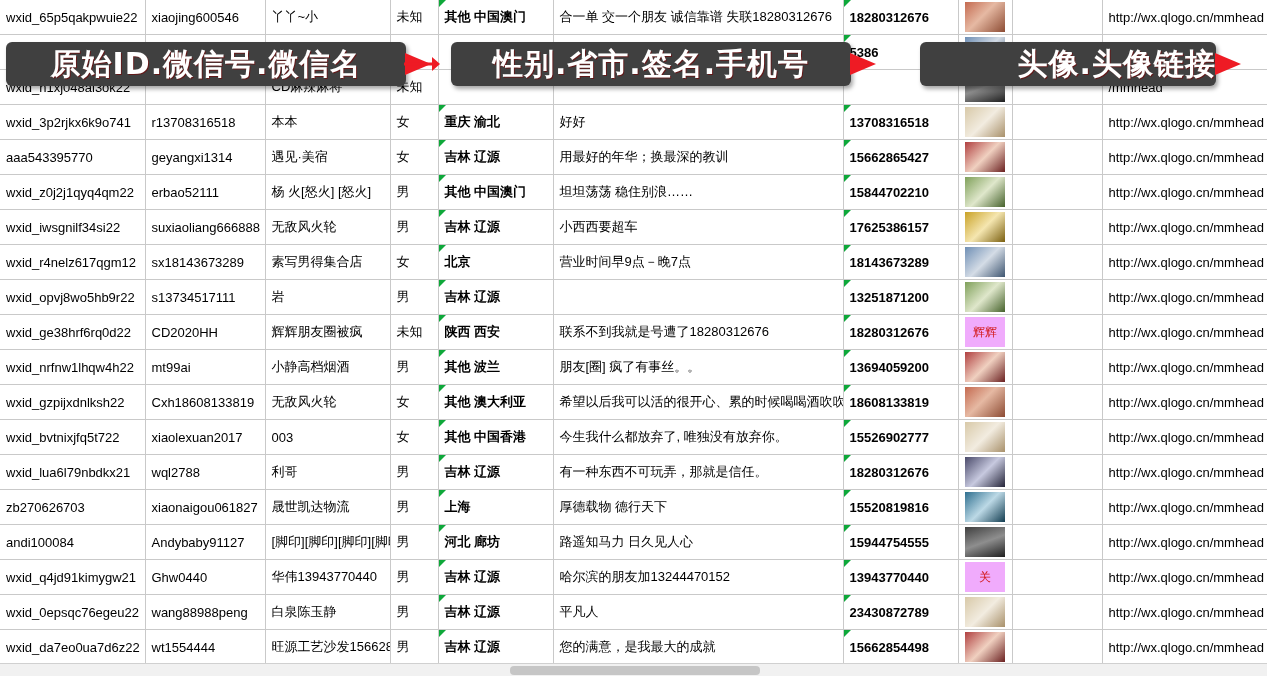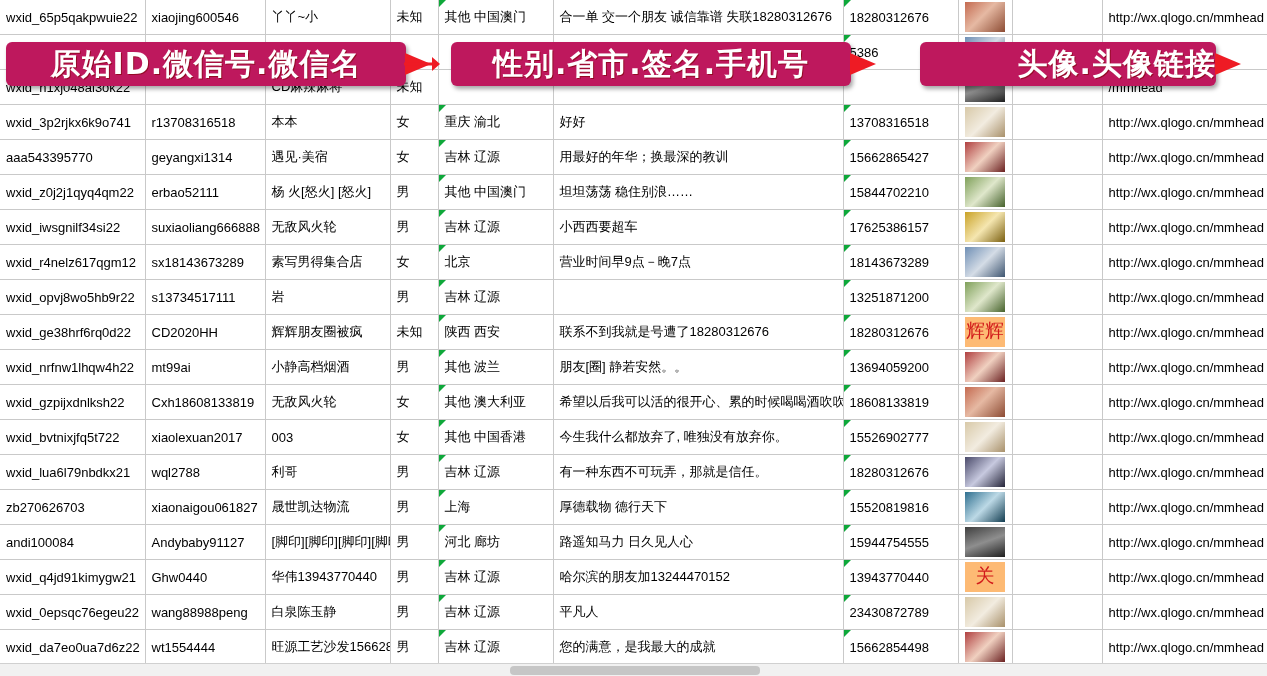--- a/index.html
+++ b/index.html
@@ -72,47 +72,47 @@
   .av-e { background: linear-gradient(135deg, #7fa05a 0%, #dfe7cb 50%, #46622c 100%); }
   .av-f { background: linear-gradient(135deg, #b04040 0%, #f0d0c0 50%, #6a2020 100%); }
   .av-g { background: linear-gradient(135deg, #4a4a6a 0%, #c7c9df 50%, #242438 100%); }
   .av-h { background: linear-gradient(135deg, #c9a227 0%, #f5e6b0 50%, #7a5f10 100%); }
   .av-i { background: linear-gradient(135deg, #2f6f8f 0%, #bcd9e6 50%, #123c50 100%); }
   .av-txt {
     width: 40px;
     height: 30px;
     display: inline-block;
     line-height: 30px;
-    font-size: 19px;
+    font-size: 12px;
     color: #d21b1b;
-    background: #fdba74;
-    font-family: Liberation Mono, monospace;
+    background: #f0abfc;
   }
 
   .url { color: #000; }
 
   
   .cell-mark {
     position: relative;
+    font-weight: bold;
   }
   .cell-mark::before {
     content: "";
     position: absolute;
     top: 0; left: 0;
     border-top: 7px solid #0ea83a;
     border-right: 7px solid transparent;
   }
 
   
   .banner {
     position: absolute;
     display: flex;
     align-items: center;
     justify-content: center;
-    background: #be185d;
+    background: #404040;
     color: #ffffff;
     font-weight: bold;
     border-radius: 6px;
     box-shadow: 2px 3px 4px rgba(0,0,0,0.35);
     letter-spacing: 1px;
     white-space: nowrap;
   }
   .banner .txt {
     font-size: 30px;
     font-family: "DejaVu Sans", sans-serif;
@@ -295,21 +295,21 @@
           <td class="avatar-cell"><span class="av-txt">辉辉</span></td>
           <td></td>
           <td class="url">http://wx.qlogo.cn/mmhead</td>
         </tr>
         <tr>
           <td>wxid_nrfnw1lhqw4h22</td>
           <td>mt99ai</td>
           <td>小静高档烟酒</td>
           <td>男</td>
           <td class="cell-mark">其他 波兰</td>
-          <td>朋友[圈] 静若安然。。</td>
+          <td>朋友[圈] 疯了有事丝。。</td>
           <td class="cell-mark">13694059200</td>
           <td class="avatar-cell"><span class="avatar av-f"></span></td>
           <td></td>
           <td class="url">http://wx.qlogo.cn/mmhead</td>
         </tr>
         <tr>
           <td>wxid_gzpijxdnlksh22</td>
           <td>Cxh18608133819</td>
           <td>无敌风火轮</td>
           <td>女</td>

